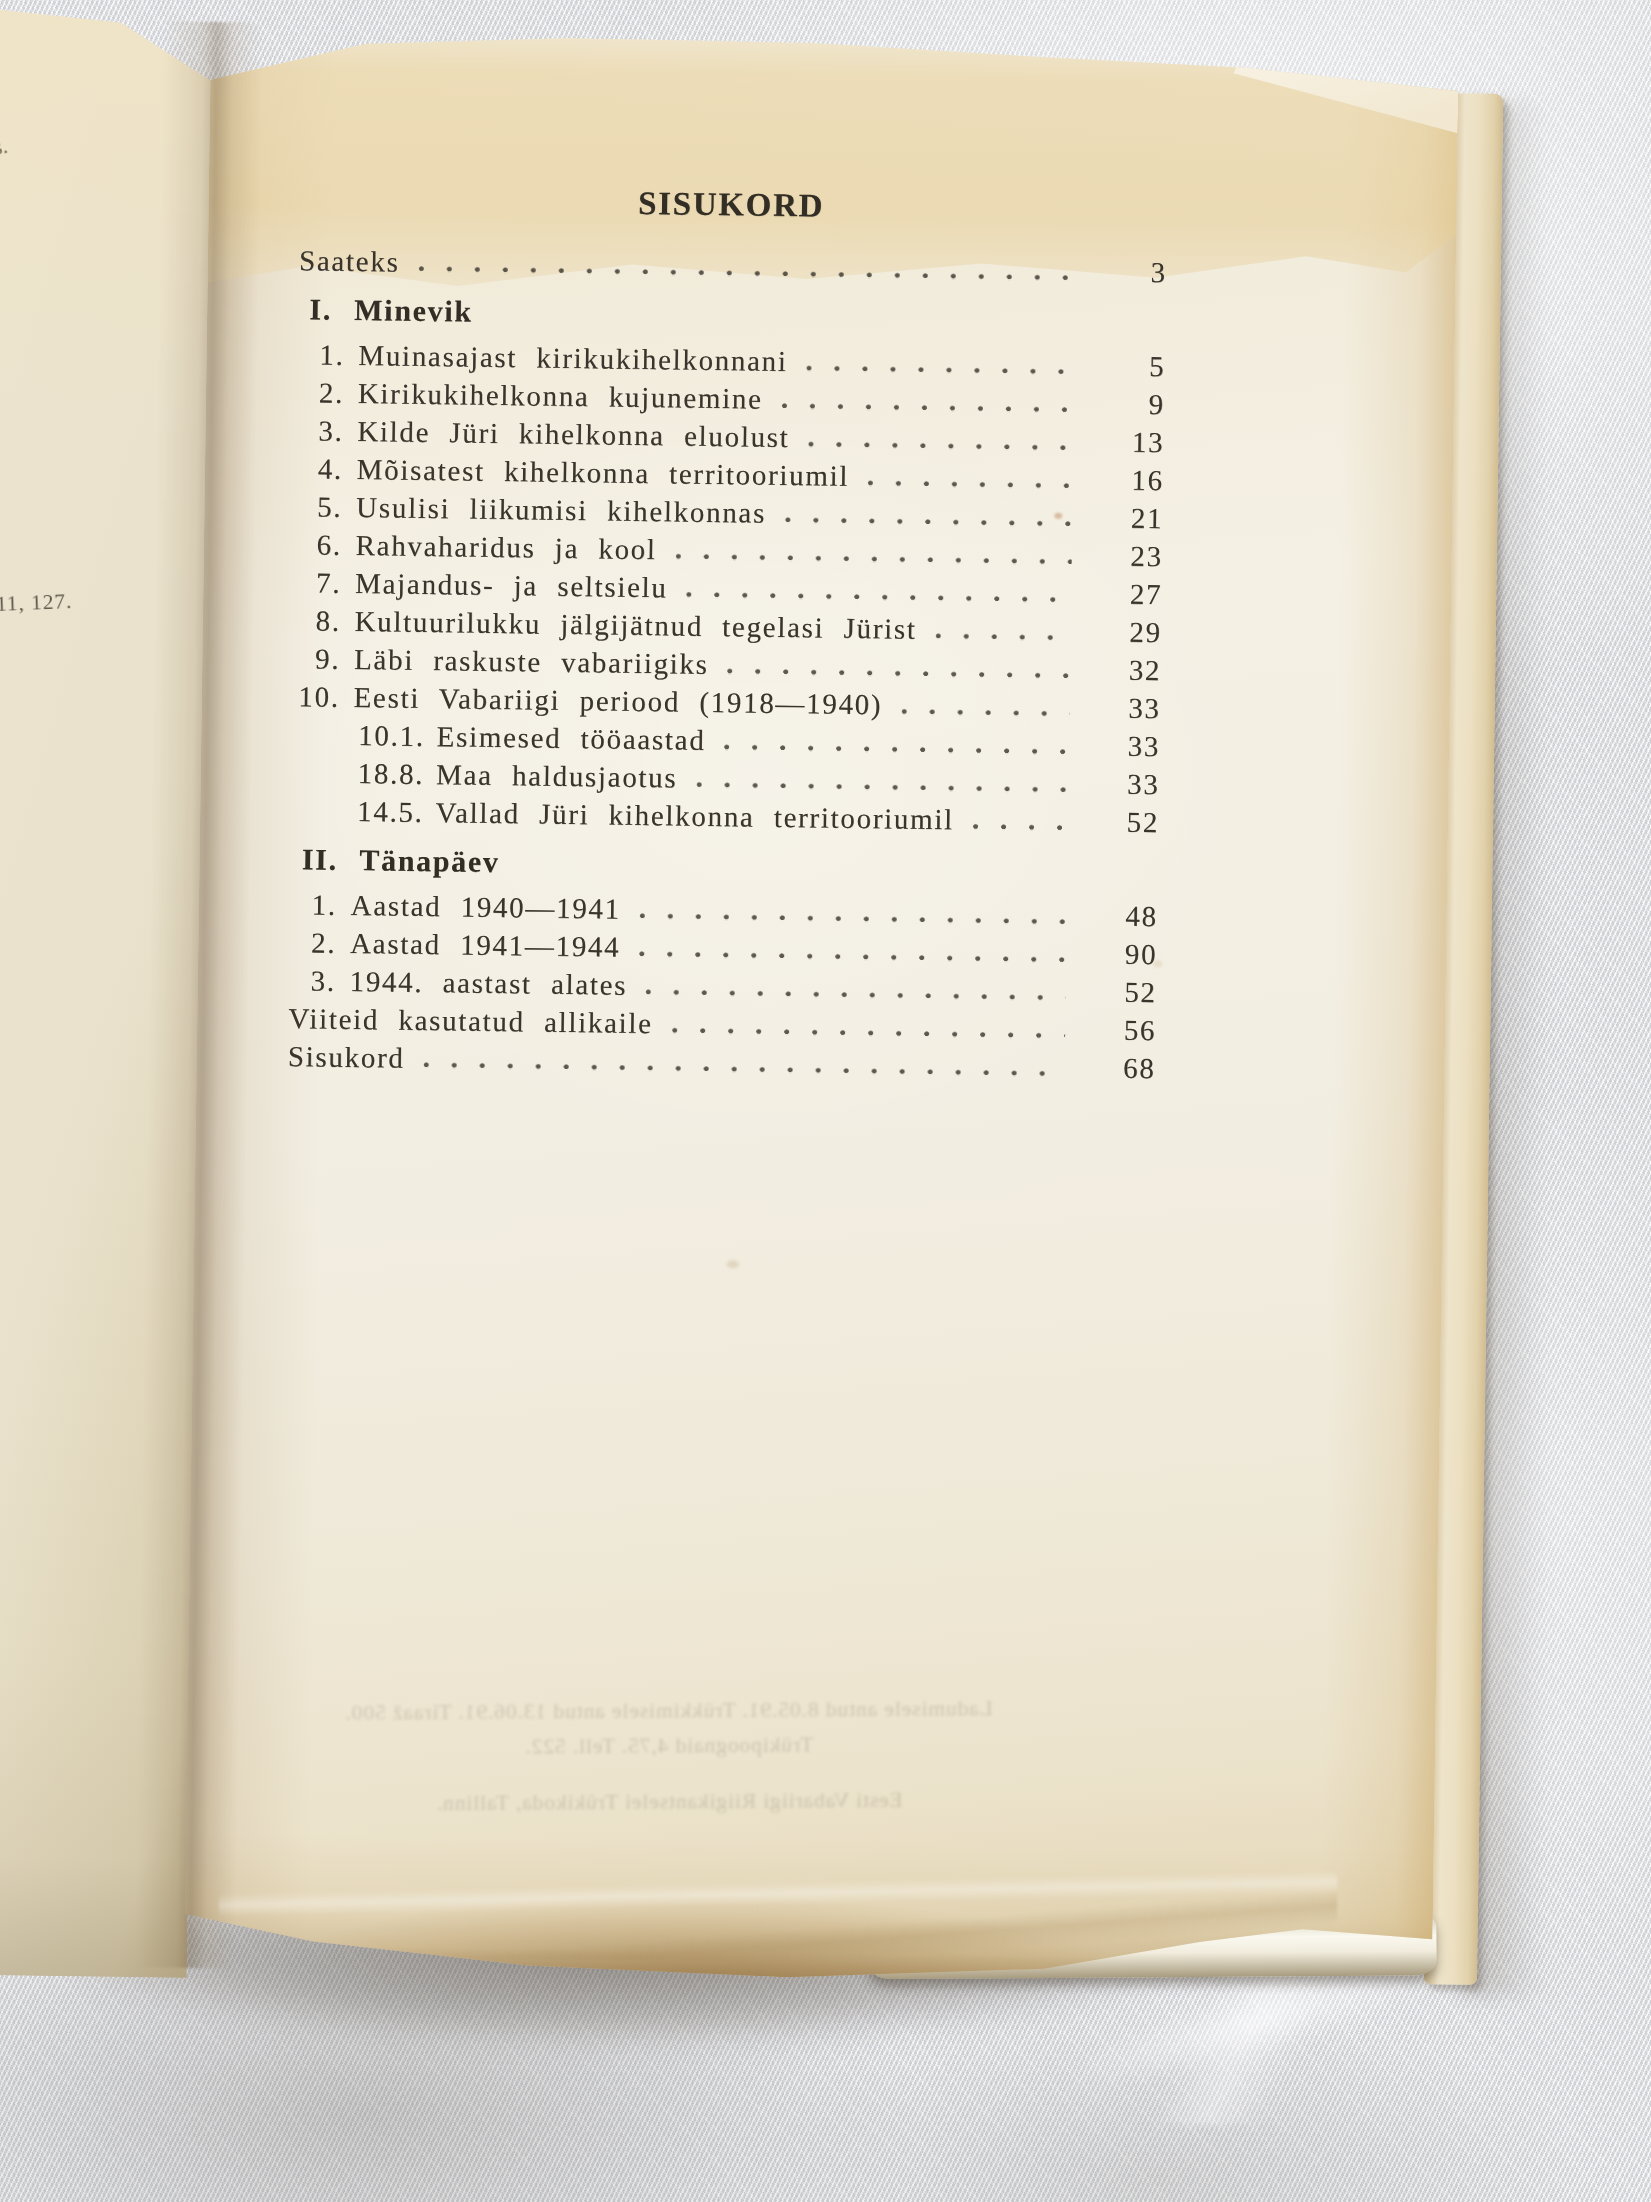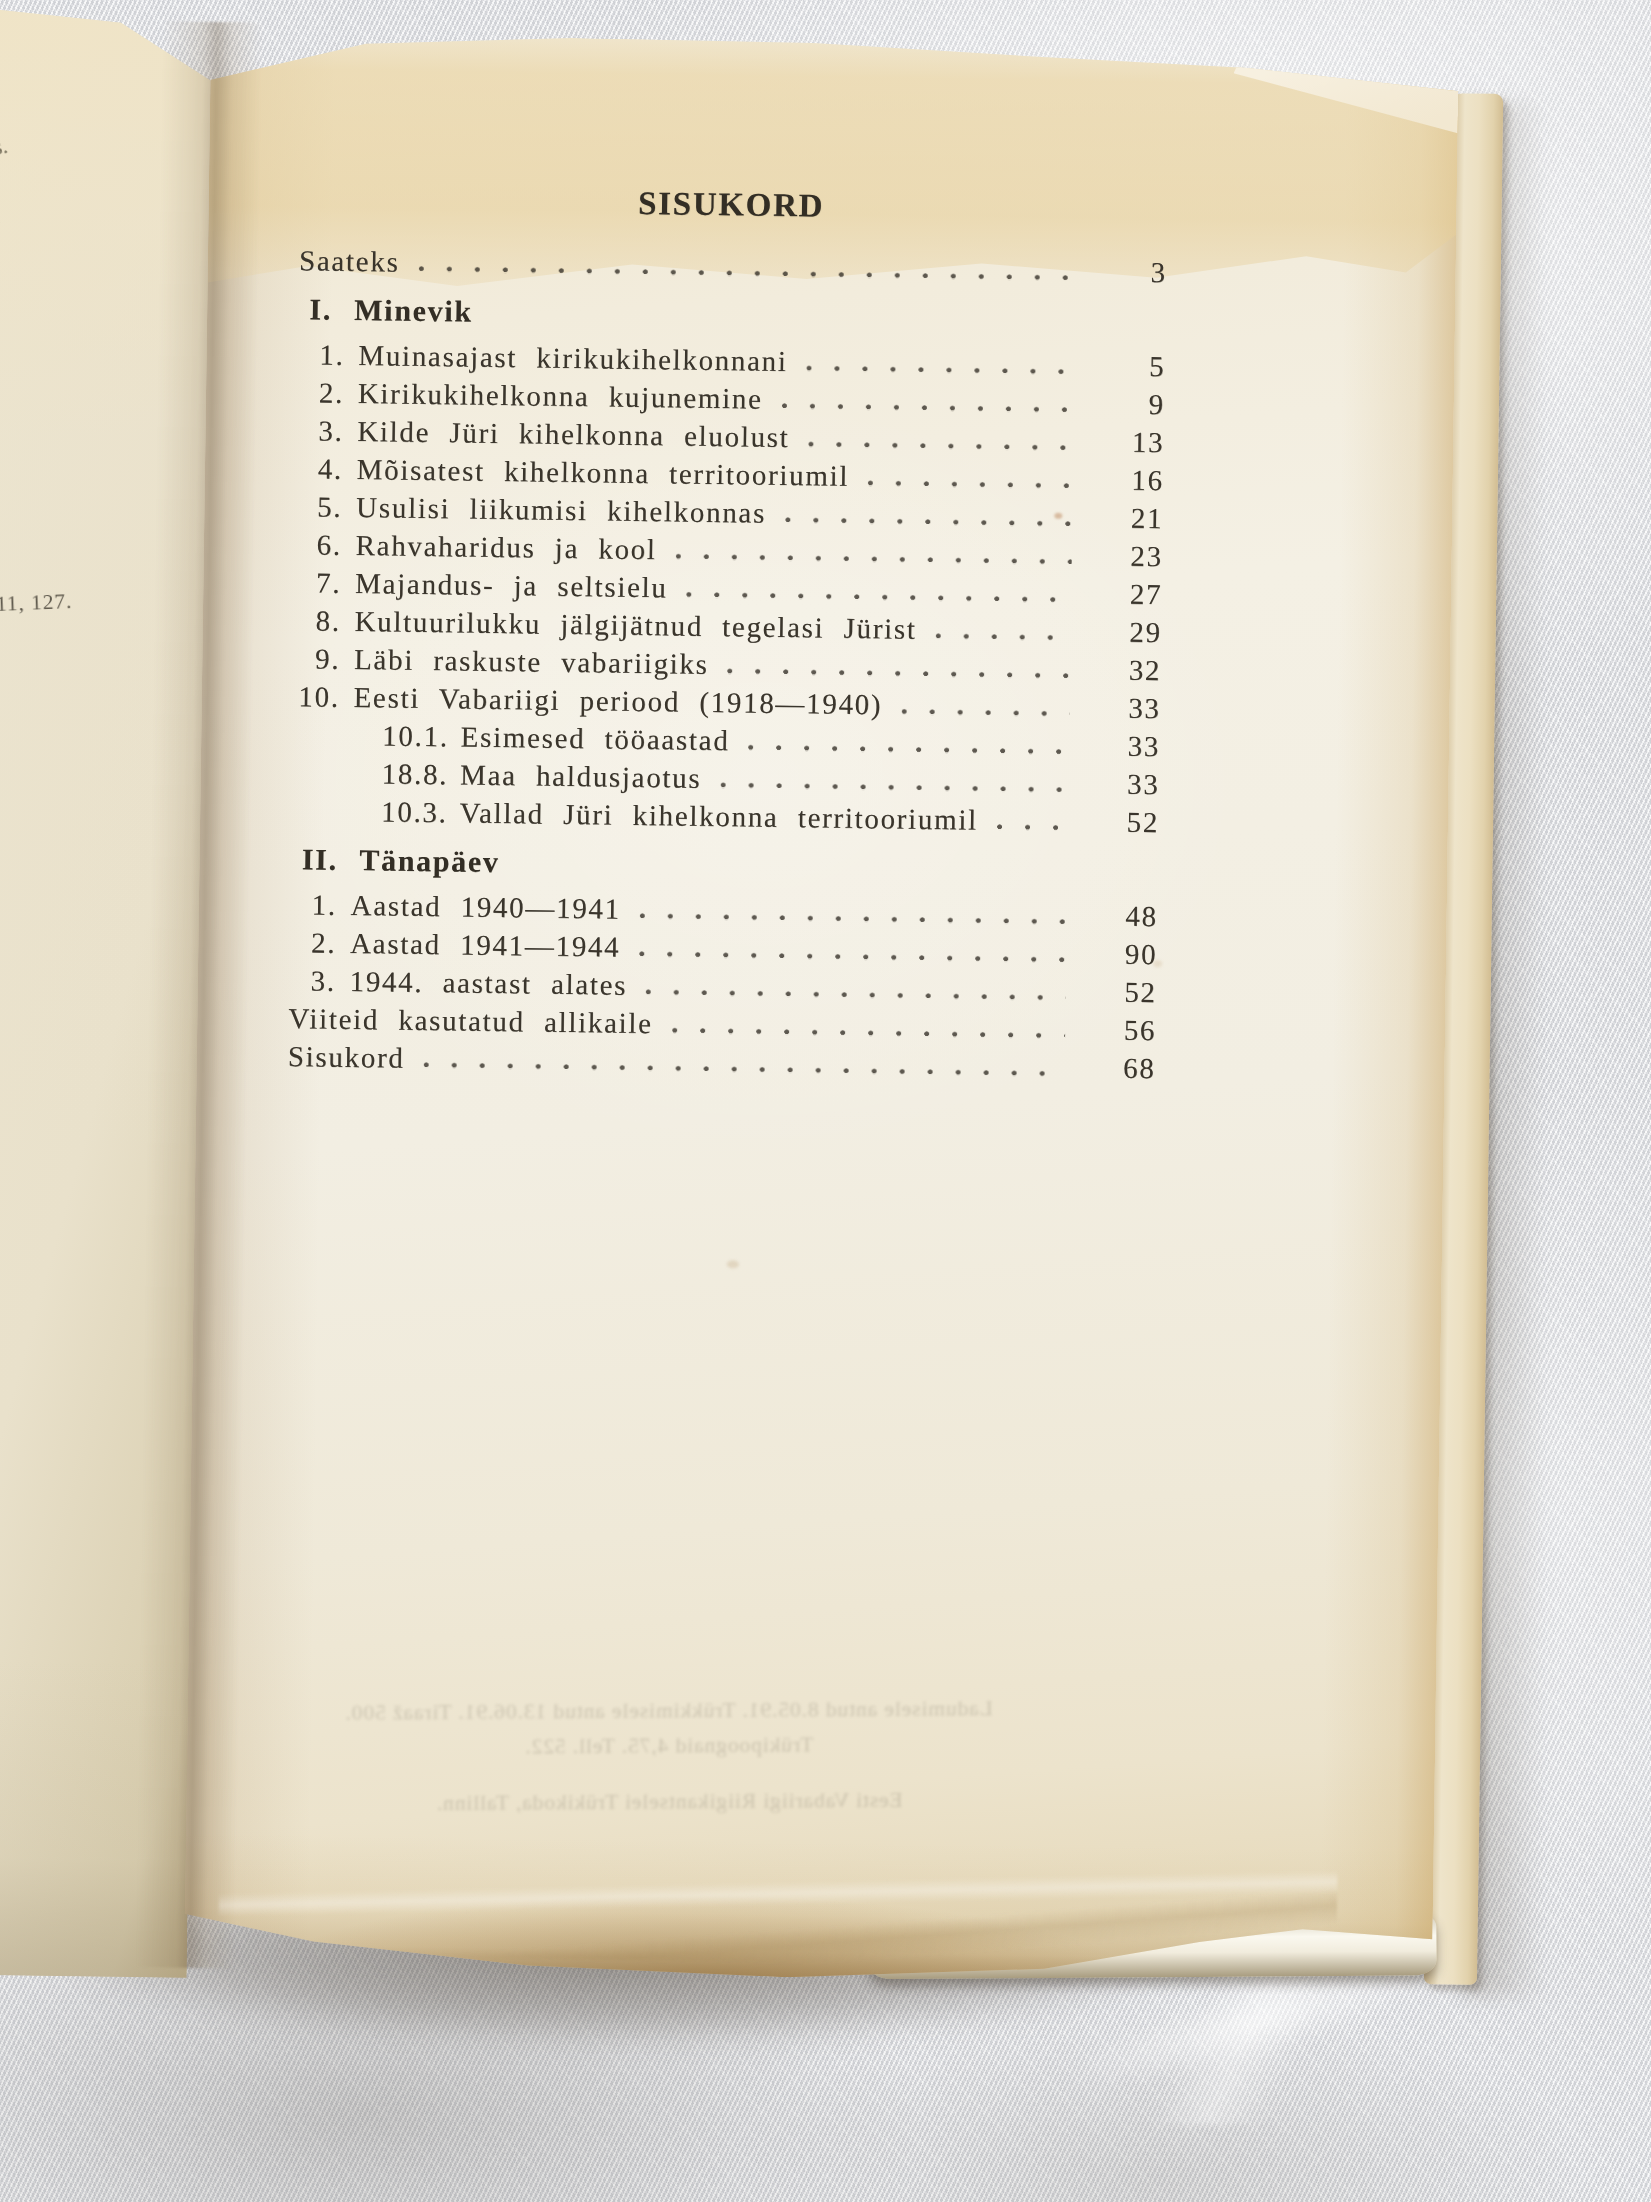--- a/index.html
+++ b/index.html
@@ -132,21 +132,21 @@
     margin:0 0 17px 0;font-size:33px;font-weight:700;line-height:52px;text-align:center;
     letter-spacing:1.7px;color:#332e25;
     text-shadow:0.3px 0.4px 0.7px rgba(46,40,30,.45);
   }
   .toc{font-size:29px;letter-spacing:1.7px;word-spacing:10.3px;}
   .row{height:38px;line-height:38px;display:flex;white-space:nowrap;
        text-shadow:0.3px 0.3px 0.6px rgba(46,40,30,.4);}
   .row .num{width:52px;text-align:right;flex:0 0 auto;}
   .row .label{margin-left:13.8px;flex:0 0 auto;}
   .row.noNum .label{margin-left:5.2px;}
-  .row.sub .num{width:auto;margin-left:95px;text-align:left;}
+  .row.sub .num{width:auto;margin-left:71px;text-align:left;}
   .row.sub .label{margin-left:12px;}
   .row.header{margin-top:11.2px;font-weight:700;font-size:30px;color:#332e25;}
   .row.header .label{margin-left:16.3px;word-spacing:13px;}
   .row.after-header{margin-top:6.9px;}
   .leader{
     flex:1 1 auto;height:6px;align-self:flex-end;margin:0 29px 9.5px 19px;
     background-image:radial-gradient(circle at 2.6px 2.8px, rgba(55,50,42,.8) 2.1px, transparent 2.7px);
     background-size:28px 6px;background-repeat:repeat-x;background-position:0 0;
   }
   .pagenum{width:62px;flex:0 0 auto;text-align:right;}
@@ -278,21 +278,21 @@
     <span class="leader"></span>
     <span class="pagenum">33</span>
   </div>
           <div class="row sub">
     <span class="num">18.8.</span>
     <span class="label">Maa haldusjaotus</span>
     <span class="leader"></span>
     <span class="pagenum">33</span>
   </div>
           <div class="row sub">
-    <span class="num">10.3.</span>
+    <span class="num">14.5.</span>
     <span class="label">Vallad Jüri kihelkonna territooriumil</span>
     <span class="leader"></span>
     <span class="pagenum">52</span>
   </div>
           <div class="row header">
 
     <span class="label">II. Tänapäev</span>
 
   </div>
           <div class="row after-header">

